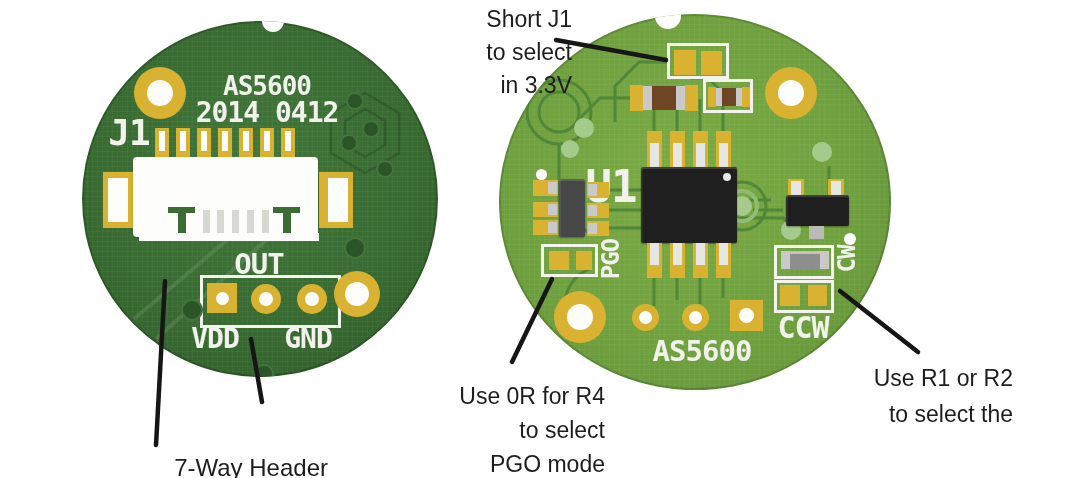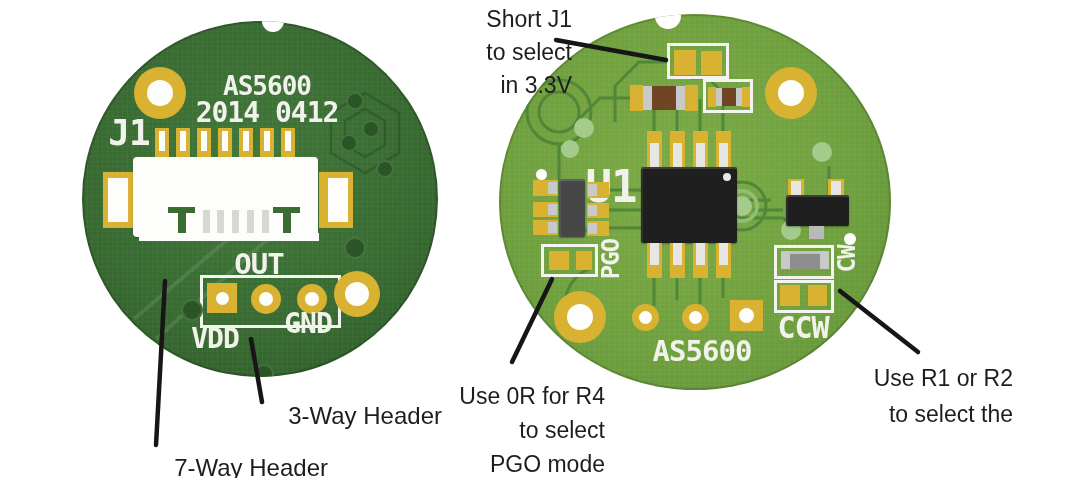--- a/index.html
+++ b/index.html
@@ -122,21 +122,21 @@
     <div class="pad" style="left:125px;top:262px;width:30px;height:30px;">
         <div class="dot" style="left:9px;top:9px;width:13px;height:13px;"></div>
       </div>
     <div class="hole" style="left:169px;top:263px;width:30px;height:30px;">
         <div class="in" style="left:8px;top:8px;width:14px;height:14px;"></div>
       </div>
     <div class="hole" style="left:215px;top:263px;width:30px;height:30px;">
         <div class="in" style="left:8px;top:8px;width:14px;height:14px;"></div>
       </div>
     <div class="silk" style="left:100px;top:303px;width:66px;font-size:28px;">VDD</div>
-    <div class="silk" style="left:194px;top:288px;width:64px;font-size:28px;">GND</div>
+    <div class="silk" style="left:194px;top:303px;width:64px;font-size:28px;">GND</div>
 
     <div class="hole" style="left:252px;top:250px;width:46px;height:46px;">
       <div class="in" style="left:11px;top:11px;width:24px;height:24px;"></div>
     </div>
 
     <div class="via-dark" style="left:264px;top:71px;width:14px;height:14px;"></div>
     <div class="via-dark" style="left:280px;top:99px;width:14px;height:14px;"></div>
     <div class="via-dark" style="left:258px;top:113px;width:14px;height:14px;"></div>
     <div class="via-dark" style="left:294px;top:139px;width:14px;height:14px;"></div>
     <div class="via-dark" style="left:99px;top:278px;width:18px;height:18px;"></div>
@@ -313,16 +313,15 @@
     <div>Use 0R for R4</div>
     <div>to select</div>
     <div>PGO mode</div>
   </div>
 
   <div class="note" style="left:828px;top:360px;width:185px;line-height:36px;">
     <div>Use R1 or R2</div>
     <div>to select the</div>
   </div>
 
-  <div class="note single" style="left:262px;top:399px;width:180px;">3-Way Header</div>
   <div class="note single" style="left:150px;top:451px;width:178px;">7-Way Header</div>
 
 </div>
 
 </body></html>

